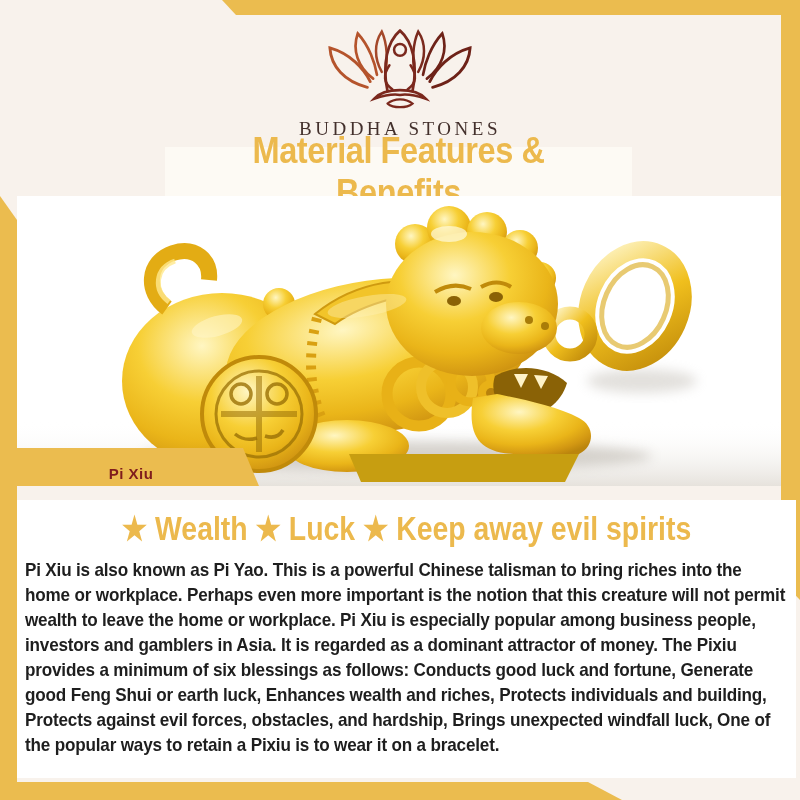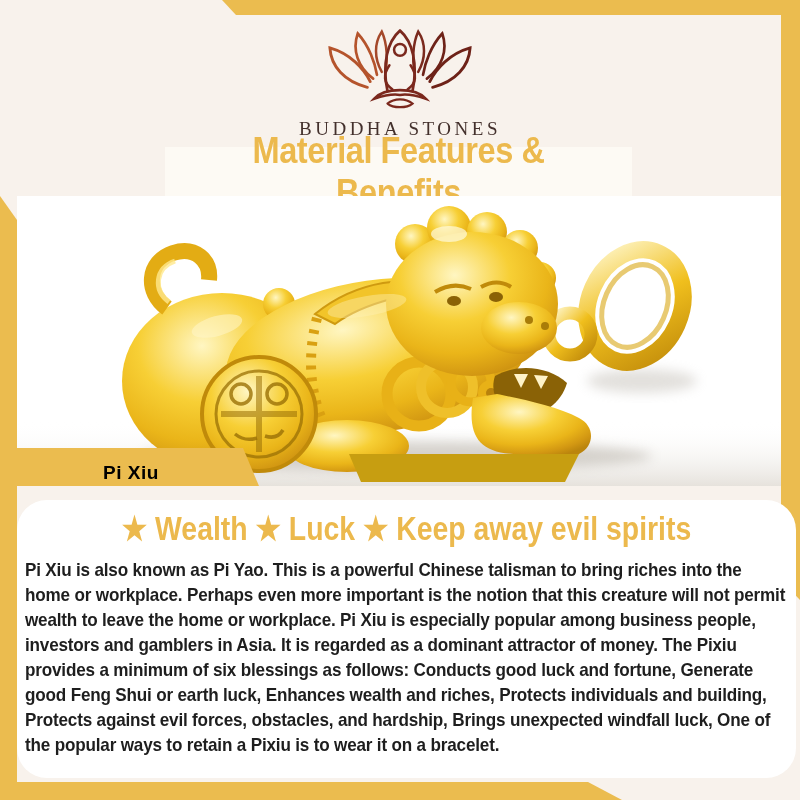--- a/index.html
+++ b/index.html
@@ -29,25 +29,25 @@
     font-size:37px;font-weight:700;color:#ecb94d;letter-spacing:-0.5px;
     transform:scaleX(0.88);}
   
   .photo-panel{position:absolute;left:17px;top:196px;width:764px;height:290px;
     background:#ffffff;}
   .photo-panel svg{display:block;}
   
   .ribbon{position:absolute;left:17px;top:448px;width:242px;height:38px;
     background:#ebbc4f;clip-path:polygon(0 0,226px 0,242px 100%,0 100%);
     display:flex;align-items:center;justify-content:center;}
-  .ribbon .txt{font-size:19px;font-weight:700;color:#000000;
+  .ribbon .txt{font-size:15px;font-weight:700;color:#7f1d1d;
     letter-spacing:0.5px;padding-right:14px;margin-top:12px;}
   
   .text-panel{position:absolute;left:17px;top:500px;width:779px;height:278px;
-    background:#ffffff;border-radius:30px;}
+    background:#ffffff;}
   .benefits{margin-top:9px;width:100%;text-align:center;
     font-size:33px;font-weight:700;color:#ecb94d;letter-spacing:0px;
     transform:scaleX(0.86);}
   .desc{margin:9px 0 0 8px;width:845px;
     transform:scaleX(0.9);transform-origin:left top;
     font-size:19px;line-height:25px;font-weight:700;letter-spacing:-0.2px;
     color:#1e1e1e;}
 </style>
 </head>
 <body>

